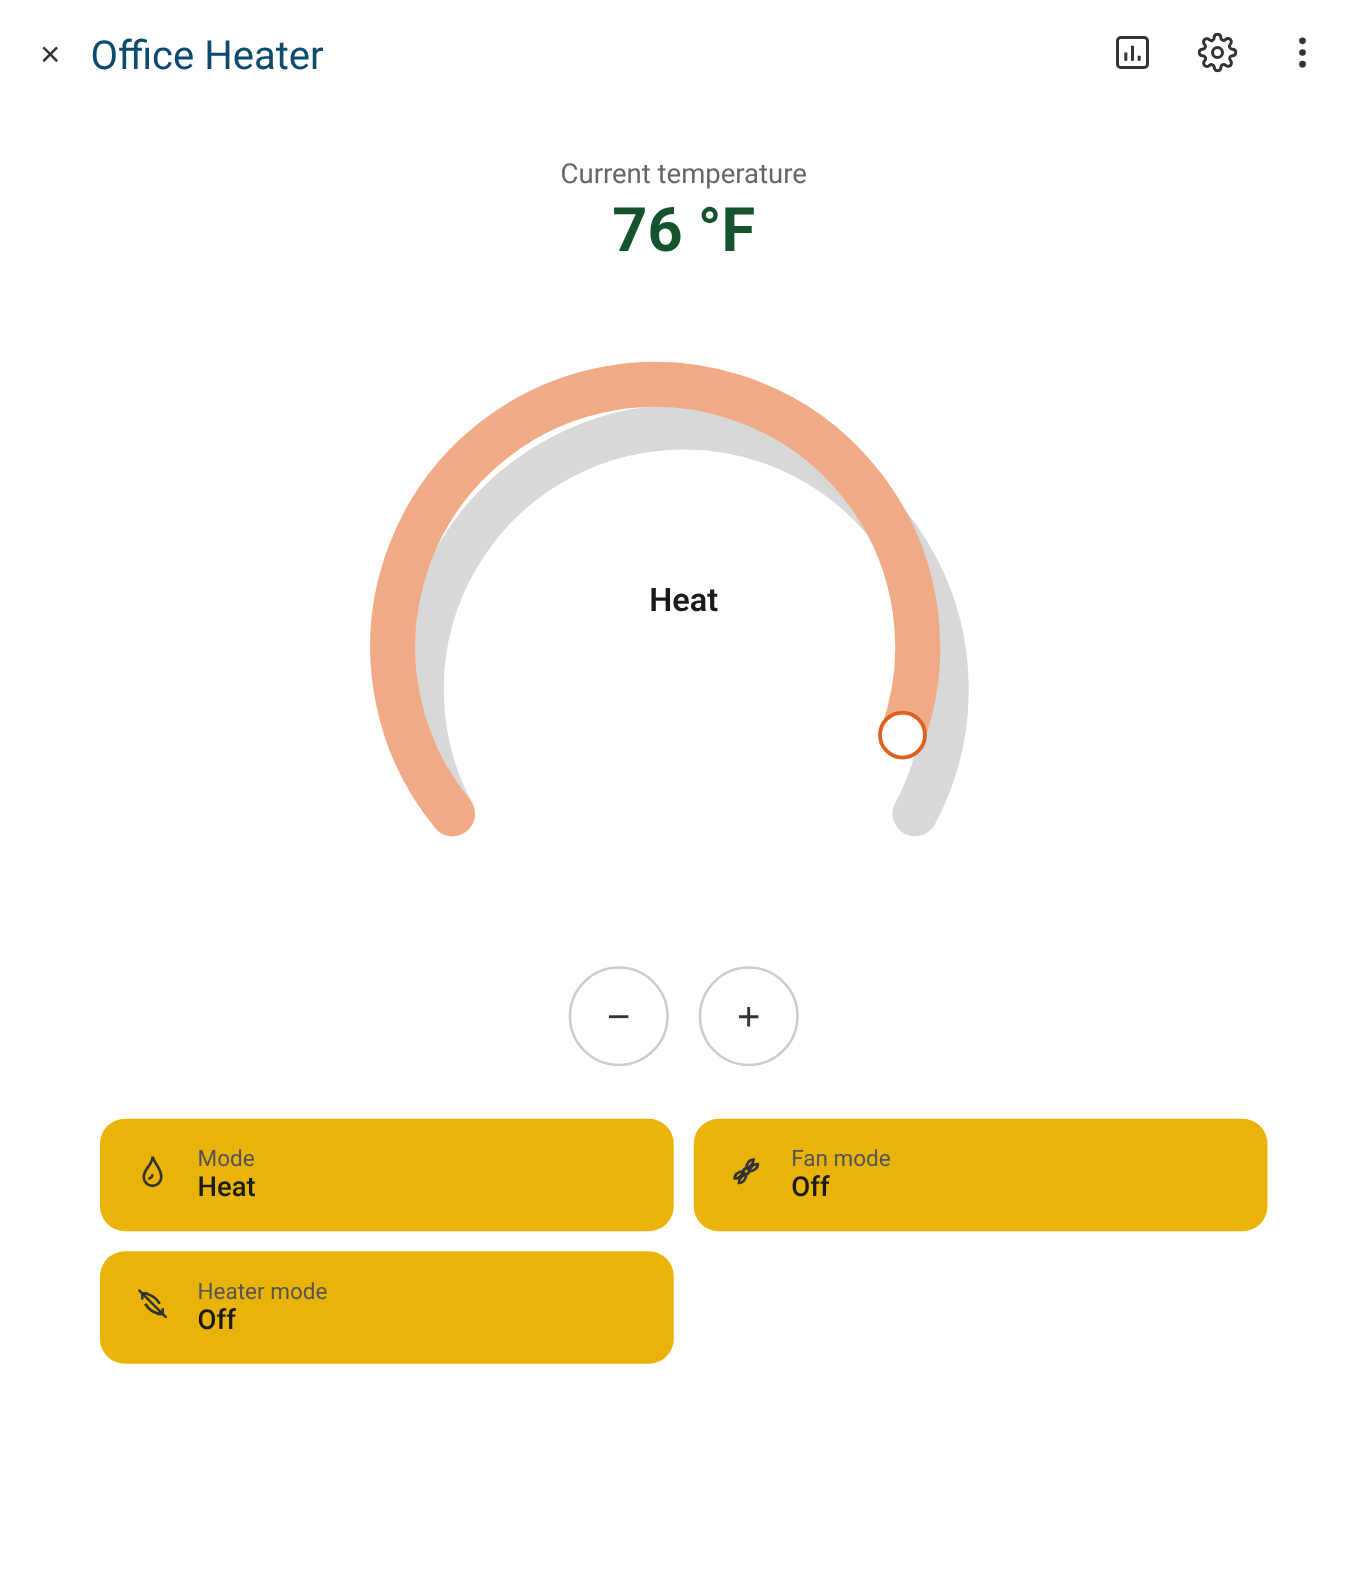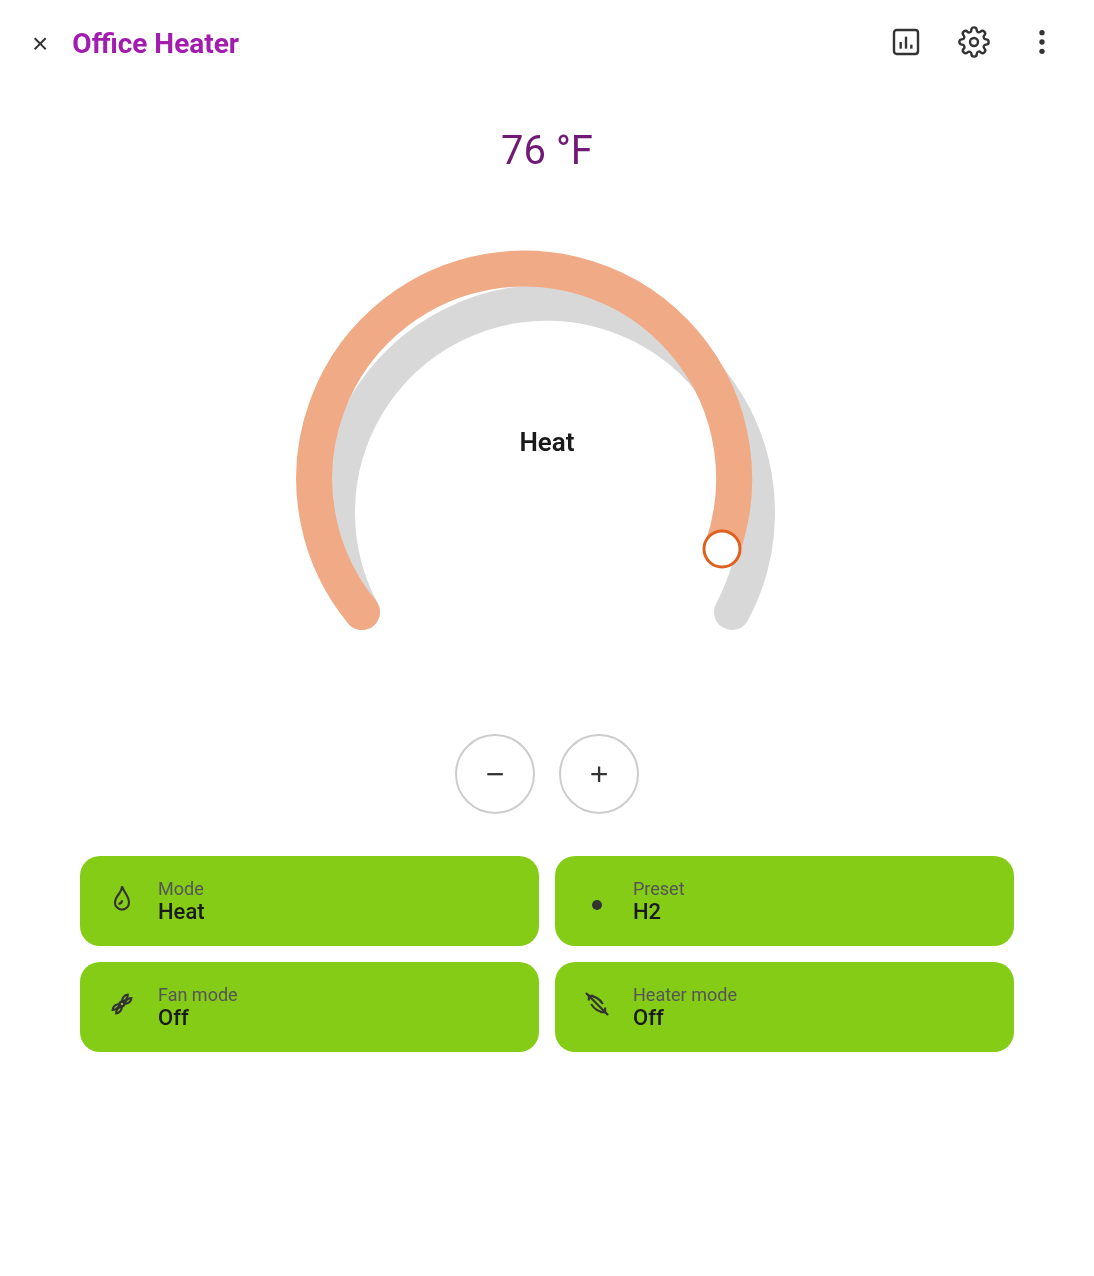--- a/index.html
+++ b/index.html
@@ -28,23 +28,23 @@
     .close-btn {
       background: none;
       border: none;
       cursor: pointer;
       font-size: 28px;
       color: #333;
       line-height: 1;
       padding: 4px;
     }
     .page-title {
-      font-size: 28px;
-      font-weight: 700;
-      color: #a21caf;
+      font-size: 32px;
+      font-weight: 400;
+      color: #0c4a6e;
     }
     .header-right {
       display: flex;
       align-items: center;
       gap: 20px;
     }
     .icon-btn {
       background: none;
       border: none;
       cursor: pointer;
@@ -66,23 +66,23 @@
       padding-top: 40px;
       padding-bottom: 10px;
     }
     .current-temp-label {
       font-size: 22px;
       color: #666;
       font-weight: 400;
       margin-bottom: 4px;
     }
     .current-temp-value {
-      font-size: 40px;
-      font-weight: 400;
-      color: #701a75;
+      font-size: 49px;
+      font-weight: 700;
+      color: #14532d;
     }
 
     
     .dial-container {
       display: flex;
       justify-content: center;
       align-items: center;
       margin: 20px auto 0;
       position: relative;
       width: 600px;
@@ -159,21 +159,21 @@
 
     
     .controls-grid {
       display: grid;
       grid-template-columns: 1fr 1fr;
       gap: 16px;
       padding: 32px 80px 40px;
       margin-top: 10px;
     }
     .control-card {
-      background: #84cc16;
+      background: #eab308;
       border-radius: 20px;
       padding: 22px 24px;
       display: flex;
       align-items: center;
       gap: 18px;
       cursor: pointer;
     }
     .control-icon {
       font-size: 28px;
       color: #333;
@@ -222,20 +222,21 @@
       <svg viewBox="0 0 24 24" fill="#333">
         <circle cx="12" cy="5" r="2"></circle>
         <circle cx="12" cy="12" r="2"></circle>
         <circle cx="12" cy="19" r="2"></circle>
       </svg>
     </button>
   </div>
 </header>
 
 <div class="temp-section">
+  <div class="current-temp-label">Current temperature</div>
   <div class="current-temp-value">76 °F</div>
 </div>
 
 <div class="dial-container">
   <svg class="dial-svg" viewBox="0 0 600 520">
 
     <path d="M 115,408 A 210,210 0 1,1 485,408" fill="none" stroke="#d8d8d8" stroke-width="36" stroke-linecap="round"></path>
 
     <path d="M 115,408 A 210,210 0 1,1 475,345" fill="none" stroke="#f0aa85" stroke-width="36" stroke-linecap="round"></path>
 
@@ -260,31 +261,20 @@
         <path d="M12 2c0 6-6 8-6 14a6 6 0 0 0 12 0c0-6-4-8-6-14z"></path>
         <path d="M12 14c0 2-1.5 3-3 3"></path>
       </svg>
     </div>
     <div class="control-text">
       <span class="control-label">Mode</span>
       <span class="control-value">Heat</span>
     </div>
   </div>
 
-  <div class="control-card">
-    <div class="control-icon">
-      <svg width="12" height="12" viewBox="0 0 12 12" fill="#333">
-        <circle cx="6" cy="6" r="5"></circle>
-      </svg>
-    </div>
-    <div class="control-text">
-      <span class="control-label">Preset</span>
-      <span class="control-value">H2</span>
-    </div>
-  </div>
 
   <div class="control-card">
     <div class="control-icon">
       <svg width="28" height="28" viewBox="0 0 24 24" fill="none" stroke="#333" stroke-width="1.8">
         <circle cx="12" cy="12" r="2"></circle>
         <path d="M12 10C12 7 14 4 17 4c0 3-2 5-5 6z"></path>
         <path d="M14 12C17 12 20 10 20 7c-3 0-5 2-6 5z"></path>
         <path d="M12 14C12 17 10 20 7 20c0-3 2-5 5-6z"></path>
         <path d="M10 12C7 12 4 14 4 17c3 0 5-2 6-5z"></path>
       </svg>

